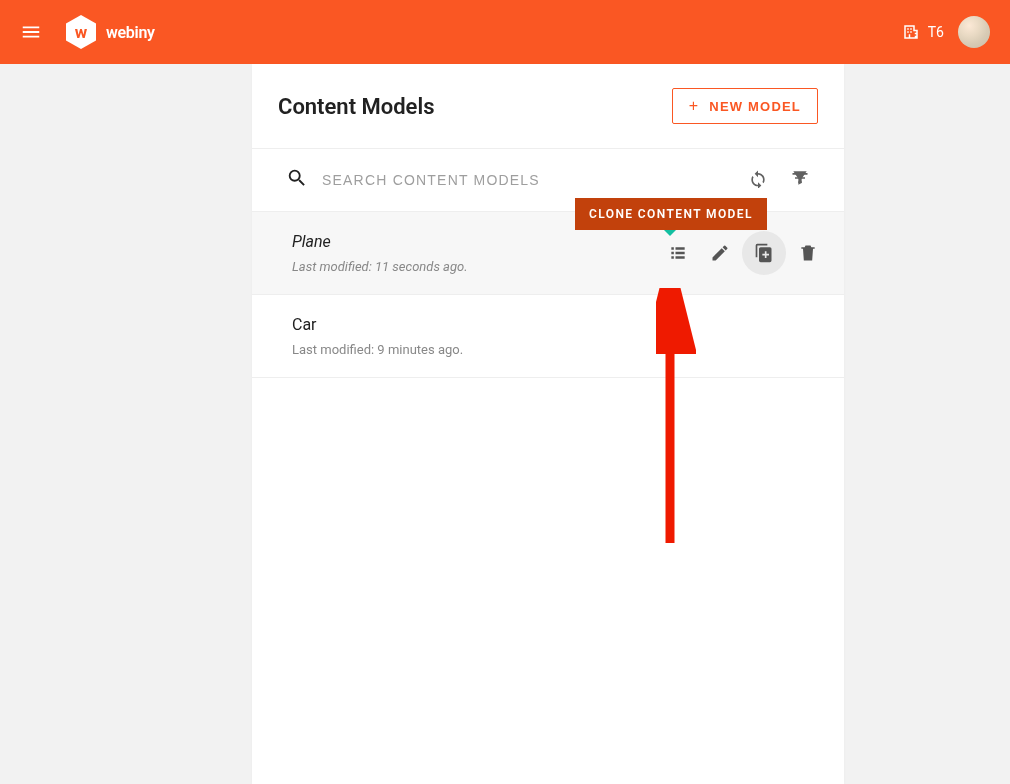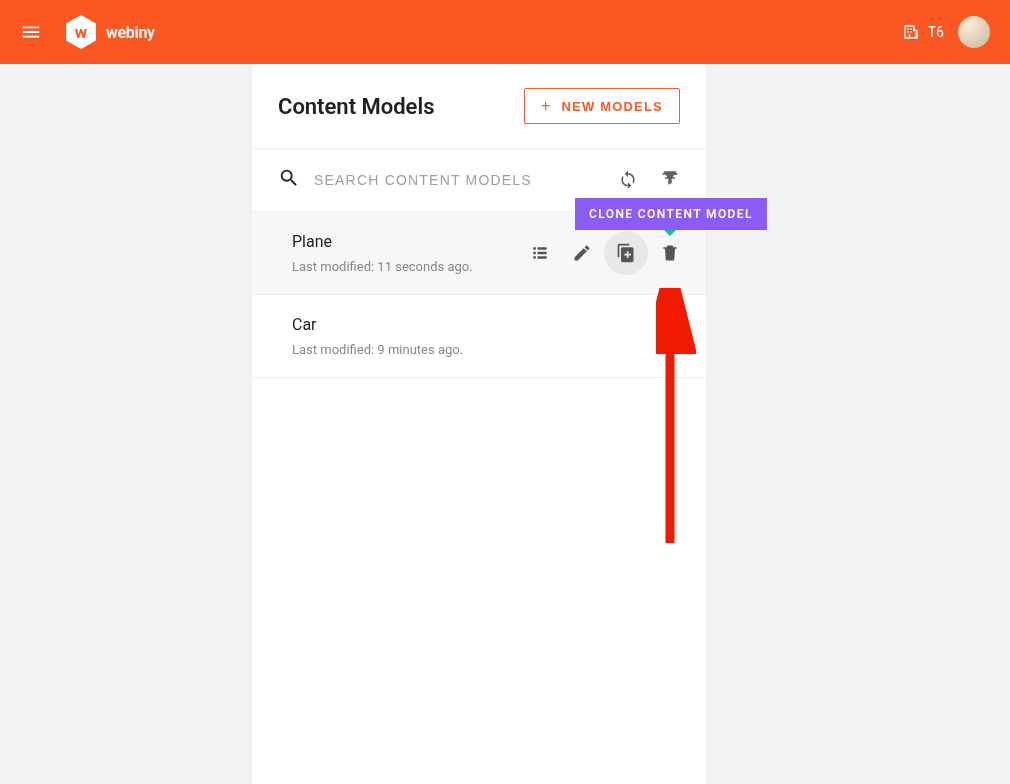--- a/index.html
+++ b/index.html
@@ -23,21 +23,21 @@
       display: flex; align-items: center; justify-content: center;
     }
     .logo-hex span { color: #fa5723; font-weight: 700; font-size: 17px; }
     .logo-text { color: white; font-size: 16px; font-weight: 600; letter-spacing: -0.3px; }
     .header-right { display: flex; align-items: center; gap: 14px; justify-content: space-between; }
     .tenant { display: flex; align-items: center; gap: 8px; color: white; font-size: 14px; }
     .avatar { width: 32px; height: 32px; border-radius: 50%; background: radial-gradient(circle at 35% 30%, #fce9d6 0%, #e8d9c3 35%, #d8cbb5 60%, #c8bda8 100%); }
 
     .panel {
       background: white;
-      width: 454px;
+      width: 592px;
       margin-left: 252px;
       box-shadow: 0 1px 3px rgba(0,0,0,0.03);
       min-height: 720px;
     }
     .panel-head {
       display: flex; justify-content: space-between; align-items: center;
       padding: 24px 26px;
       border-bottom: 1px solid #eee;
     }
     .panel-title { font-size: 22px; font-weight: 600; color: #212121; }
@@ -50,21 +50,21 @@
       font-weight: 600;
       letter-spacing: 1.2px;
       display: flex; align-items: center; gap: 10px;
       cursor: pointer;
       border-radius: 2px;
     }
     .new-btn .plus { font-size: 16px; font-weight: 400; line-height: 1; }
 
     .search-row {
       display: flex; align-items: center;
-      padding: 18px 26px;
+      padding: 18px 34px;
       border-bottom: 1px solid #eee;
       gap: 14px;
     }
     .search-row .search-icon { color: #212121; flex-shrink: 0; }
     .search-input {
       flex: 1;
       border: none;
       outline: none;
       font-size: 14px;
       letter-spacing: 1.2px;
@@ -74,36 +74,36 @@
     }
     .search-input::placeholder { color: #9e9e9e; letter-spacing: 1.2px; }
     .sr-actions { display: flex; gap: 22px; color: #616161; }
 
     .item-row {
       padding: 20px 26px 20px 40px;
       border-bottom: 1px solid #eee;
       display: flex; justify-content: space-between; align-items: center;
       position: relative;
     }
-    .item-row.hover { background: #f7f7f7; }
+    .item-row.hover { background: #f7f7f7; font-style: italic; }
     .item-meta .title { font-size: 16px; color: #212121; margin-bottom: 8px; }
     .item-meta .sub { font-size: 13px; color: #888; }
     .row-actions { display: flex; gap: 22px; align-items: center; color: #555; }
     .row-actions .ic { cursor: pointer; display: flex; }
     .row-actions .highlight {
       background: #e8e8e8;
       border-radius: 50%;
       width: 44px; height: 44px;
       display: flex; align-items: center; justify-content: center;
       margin: -10px -10px;
     }
 
     .tooltip {
       position: absolute;
-      background: #8b5cf6;
+      background: #c2410c;
       color: white;
       font-size: 12px;
       font-weight: 600;
       letter-spacing: 1.4px;
       padding: 9px 14px;
       top: -24px;
       left: 576px;
       white-space: nowrap;
       z-index: 10;
     }
@@ -151,21 +151,21 @@
     </div>
     <div class="avatar"></div>
   </div>
 </header>
 
 <div class="panel">
   <div class="panel-head">
     <h1 class="panel-title">Content Models</h1>
     <button class="new-btn">
       <span class="plus">+</span>
-      <span>NEW MODELS</span>
+      <span>NEW MODEL</span>
     </button>
   </div>
 
   <div class="search-row">
     <span class="search-icon">
       <svg width="22" height="22" viewBox="0 0 24 24" fill="currentColor">
           <path d="M15.5 14h-.79l-.28-.27A6.471 6.471 0 0016 9.5 6.5 6.5 0 109.5 16c1.61 0 3.09-.59 4.23-1.57l.27.28v.79l5 4.99L20.49 19l-4.99-5zm-6 0C7.01 14 5 11.99 5 9.5S7.01 5 9.5 5 14 7.01 14 9.5 11.99 14 9.5 14z"></path>
         </svg>
     </span>
     <input class="search-input" type="text" placeholder="SEARCH CONTENT MODELS" style="">

